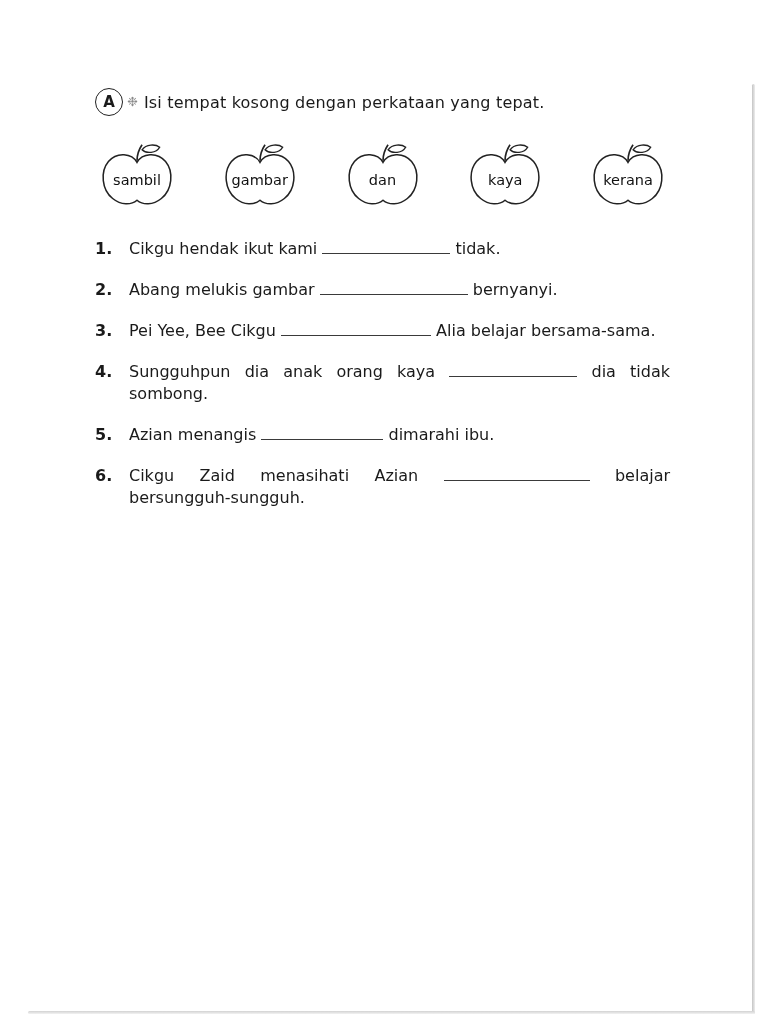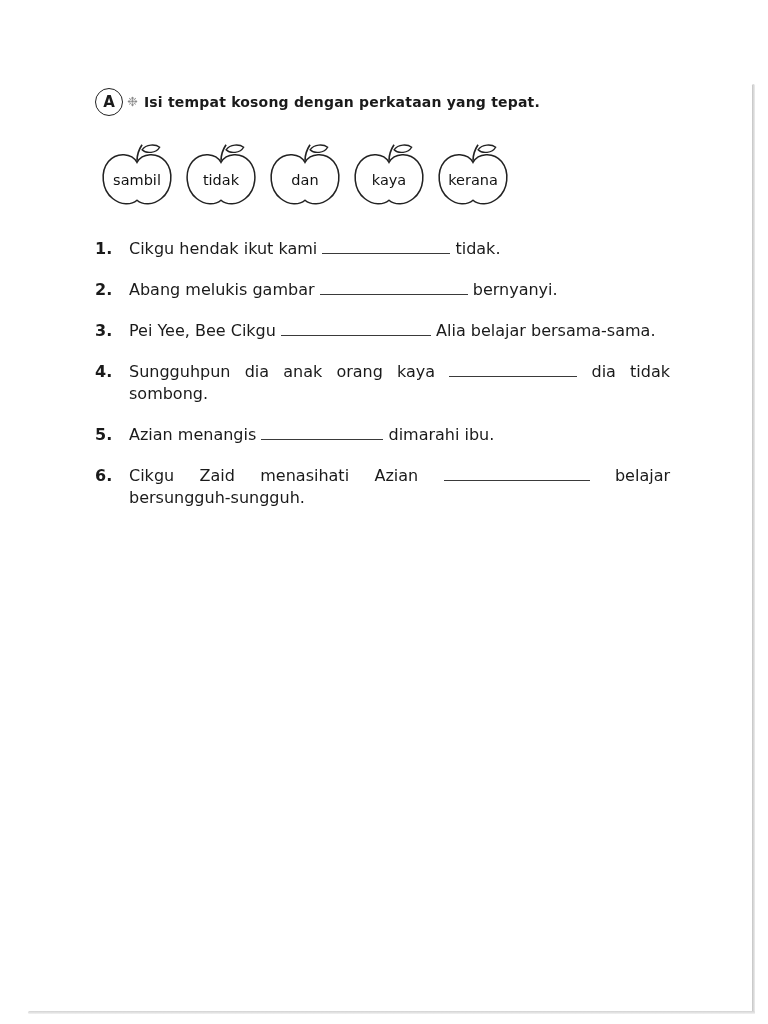--- a/index.html
+++ b/index.html
@@ -28,26 +28,26 @@
   .header{display:flex;align-items:center;gap:6px;}
   .section-circle{
     width:26px;height:26px;border:1.6px solid #222;border-radius:50%;
     display:flex;align-items:center;justify-content:center;
     font-weight:bold;font-size:15px;flex:none;
   }
   .header-deco{
     font-size:13px;color:#8a8a8a;flex:none;margin-left:-2px;
     transform:translateY(-1px);
   }
-  .instruction{font-weight:bold;font-size:14px;letter-spacing:.2px;}
+  .instruction{font-weight:normal;font-size:16px;letter-spacing:.2px;}
 
   
   .word-bank{
     margin-top:26px;
-    display:flex;
+    display:flex;justify-content:space-between;
   }
   .apple{
     position:relative;width:84px;height:66px;flex:none;
   }
   .apple svg{position:absolute;left:0;top:0;width:84px;height:66px;}
   .apple-word{
     position:absolute;left:0;right:0;top:30px;
     text-align:center;font-size:14.5px;color:#111;
   }
 
@@ -87,21 +87,21 @@
         </svg>
         <span class="apple-word">sambil</span>
       </div>
 
       <div class="apple">
         <svg viewBox="0 0 100 78">
           <path d="M50 24 C44 13 26 11 16 23 C6 35 8 57 21 67 C31 75 43 75 50 69 C57 75 69 75 79 67 C92 57 94 35 84 23 C74 11 56 13 50 24 Z" fill="#fff" stroke="#222" stroke-width="1.8"></path>
           <path d="M50 22 C50 14 52 9 56 3" fill="none" stroke="#222" stroke-width="2"></path>
           <path d="M56 9 C61 2 72 2 77 6 C73 13 61 14 56 9 Z" fill="#fff" stroke="#222" stroke-width="1.6"></path>
         </svg>
-        <span class="apple-word">tidak</span>
+        <span class="apple-word">gambar</span>
       </div>
 
       <div class="apple">
         <svg viewBox="0 0 100 78">
           <path d="M50 24 C44 13 26 11 16 23 C6 35 8 57 21 67 C31 75 43 75 50 69 C57 75 69 75 79 67 C92 57 94 35 84 23 C74 11 56 13 50 24 Z" fill="#fff" stroke="#222" stroke-width="1.8"></path>
           <path d="M50 22 C50 14 52 9 56 3" fill="none" stroke="#222" stroke-width="2"></path>
           <path d="M56 9 C61 2 72 2 77 6 C73 13 61 14 56 9 Z" fill="#fff" stroke="#222" stroke-width="1.6"></path>
         </svg>
         <span class="apple-word">dan</span>
       </div>

